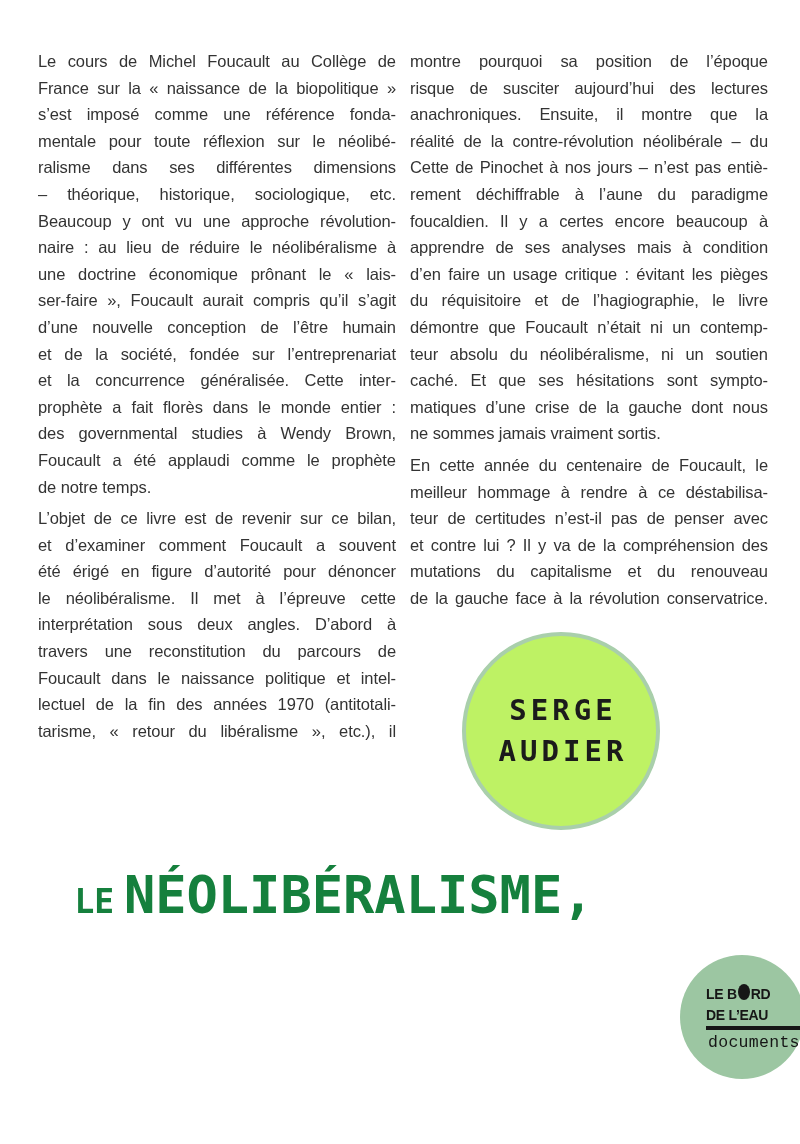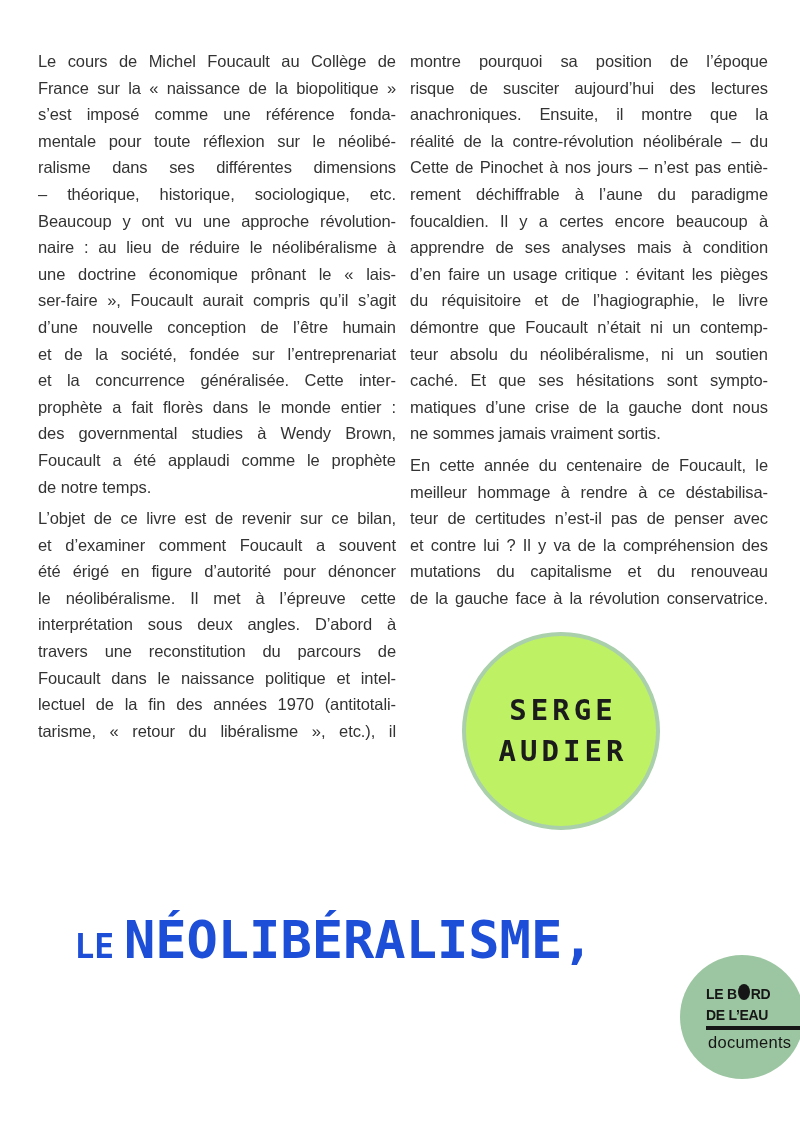--- a/index.html
+++ b/index.html
@@ -34,21 +34,21 @@
   .t-small{font-size:33px;}
 
   
   .pub-circle{position:absolute;left:680px;top:955px;width:124px;height:124px;
               border-radius:50%;background:#9cc6a2;}
   .pub-text{position:absolute;left:706px;top:984px;color:#161616;
             font-weight:bold;font-size:14px;letter-spacing:-0.3px;line-height:21px;}
   .filled-o{display:inline-block;width:12px;height:16px;background:#161616;
             border-radius:50%;vertical-align:-1px;margin:0 1px;}
   .pub-rule{position:absolute;left:706px;top:1026px;width:94px;height:4px;background:#161616;}
-  .pub-collection{position:absolute;left:708px;top:1033px;font-family:Liberation Sans, sans-serif;
+  .pub-collection{position:absolute;left:708px;top:1033px;font-family:Liberation Mono, monospace;
                   font-size:16.5px;letter-spacing:0.3px;color:#161616;}
 </style>
 </head>
 <body>
 
 <div class="page">
 
   <div class="col" id="col-0" style="color: rgb(51, 51, 51);">
       <div class="para">
         <div class="line just">
@@ -477,21 +477,21 @@
           <span class="w">conservatrice.</span>
         </div>
       </div>
     </div>
 
   <div class="badge" style="border-color: rgb(169, 207, 171);">
     <div class="badge-name">SERGE</div>
     <div class="badge-name">AUDIER</div>
   </div>
 
-  <div class="title" style="color: #1d4ed8; margin-top: 45px;">
+  <div class="title" style="color: #15803d;">
     <div class="t-line"><span class="t-small">LE</span> <span class="t-big">NÉOLIBÉRALISME,</span></div>
   </div>
 
   <div class="pub-circle" style="background: rgb(156, 198, 162);"></div>
   <div class="pub-text">
     <div><span>LE B</span><span class="filled-o"></span><span>RD</span></div>
     <div>DE L’EAU</div>
   </div>
   <div class="pub-rule"></div>
   <div class="pub-collection">documents</div>

